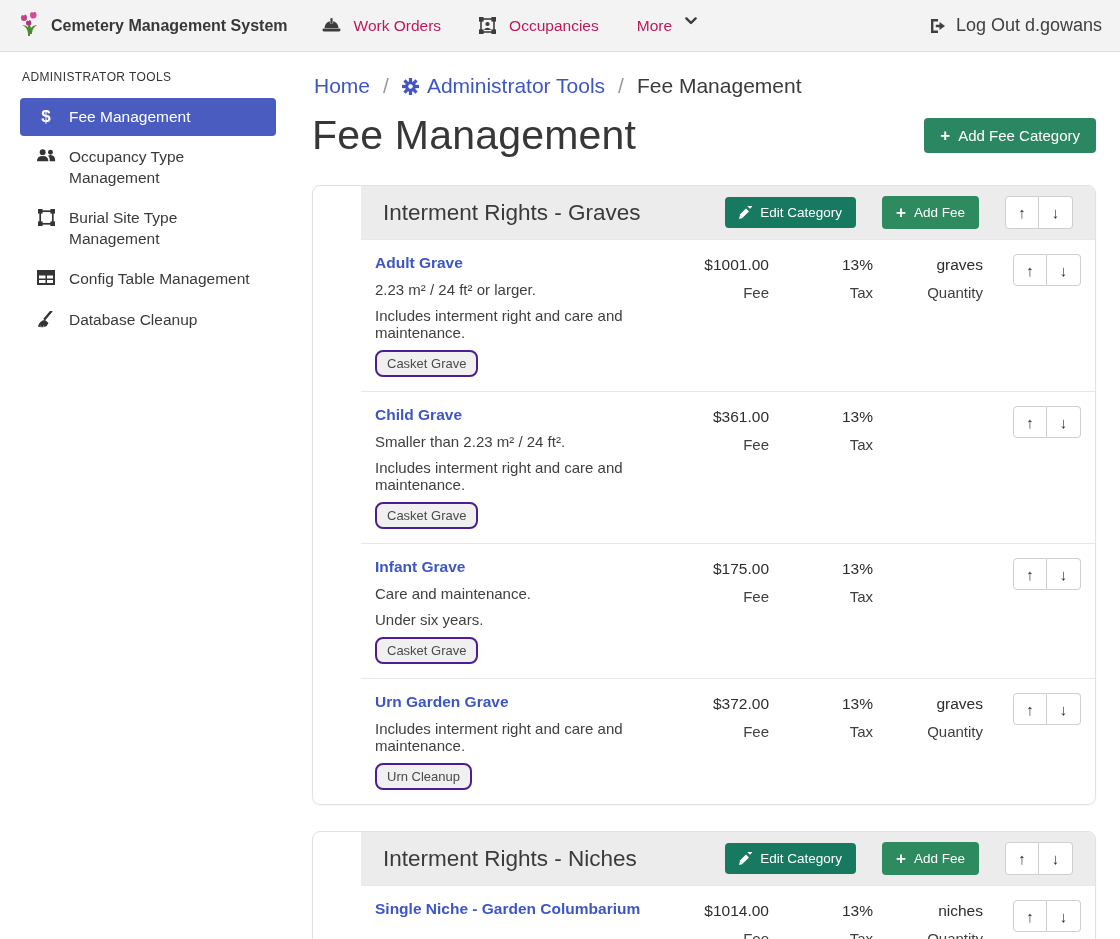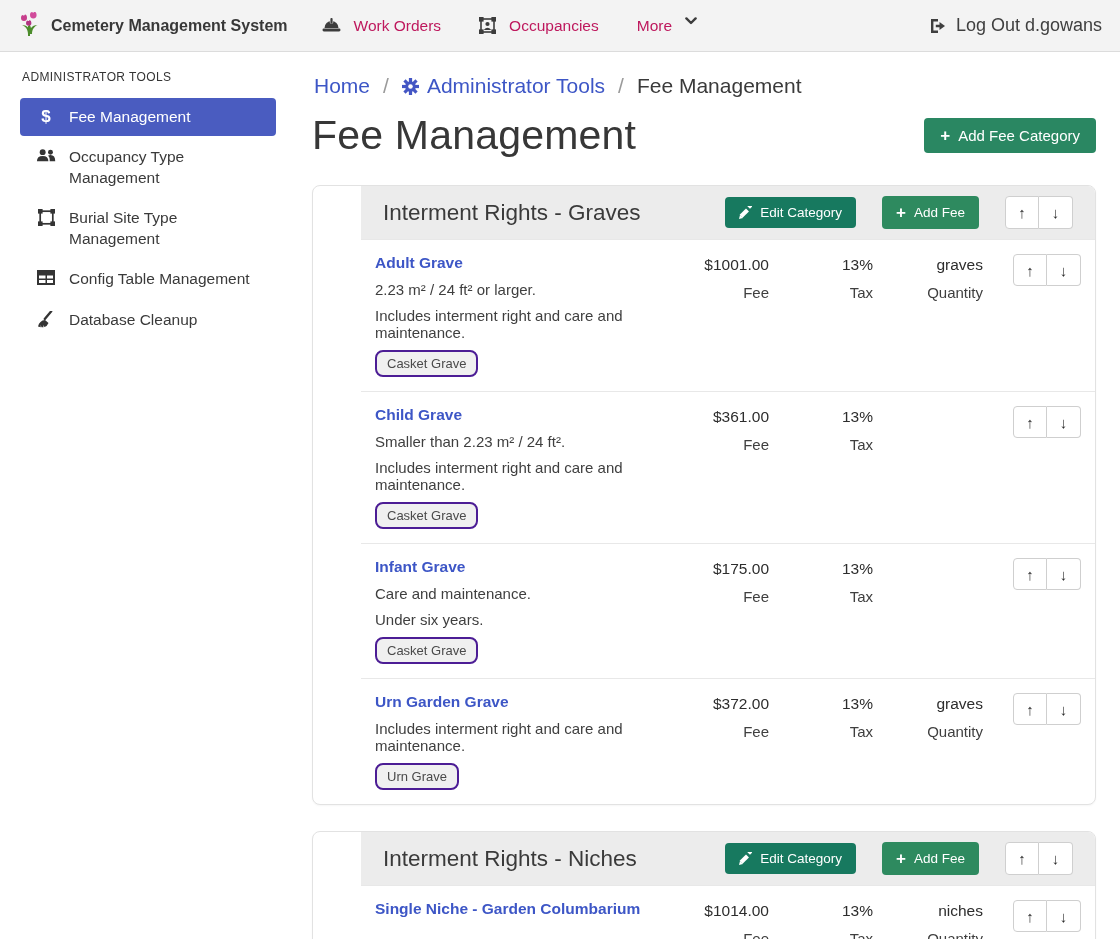--- a/index.html
+++ b/index.html
@@ -365,21 +365,21 @@
       </div>
     </div>
   </div>
 
   <div class="fee-row">
     <div class="fee-main">
       <a class="fee-name">Urn Garden Grave</a>
       <div>
                   <div class="fee-desc">Includes interment right and care and maintenance.</div>
                 </div>
-      <div class="badges"><span class="badge">Urn Grave</span></div>
+      <div class="badges"><span class="badge">Urn Cleanup</span></div>
     </div>
     <div class="stack">
       <span class="value">$372.00</span>
       <span class="label">Fee</span>
     </div>
     <div class="stack">
       <span class="value">13%</span>
       <span class="label">Tax</span>
     </div>
     <div class="stack">

